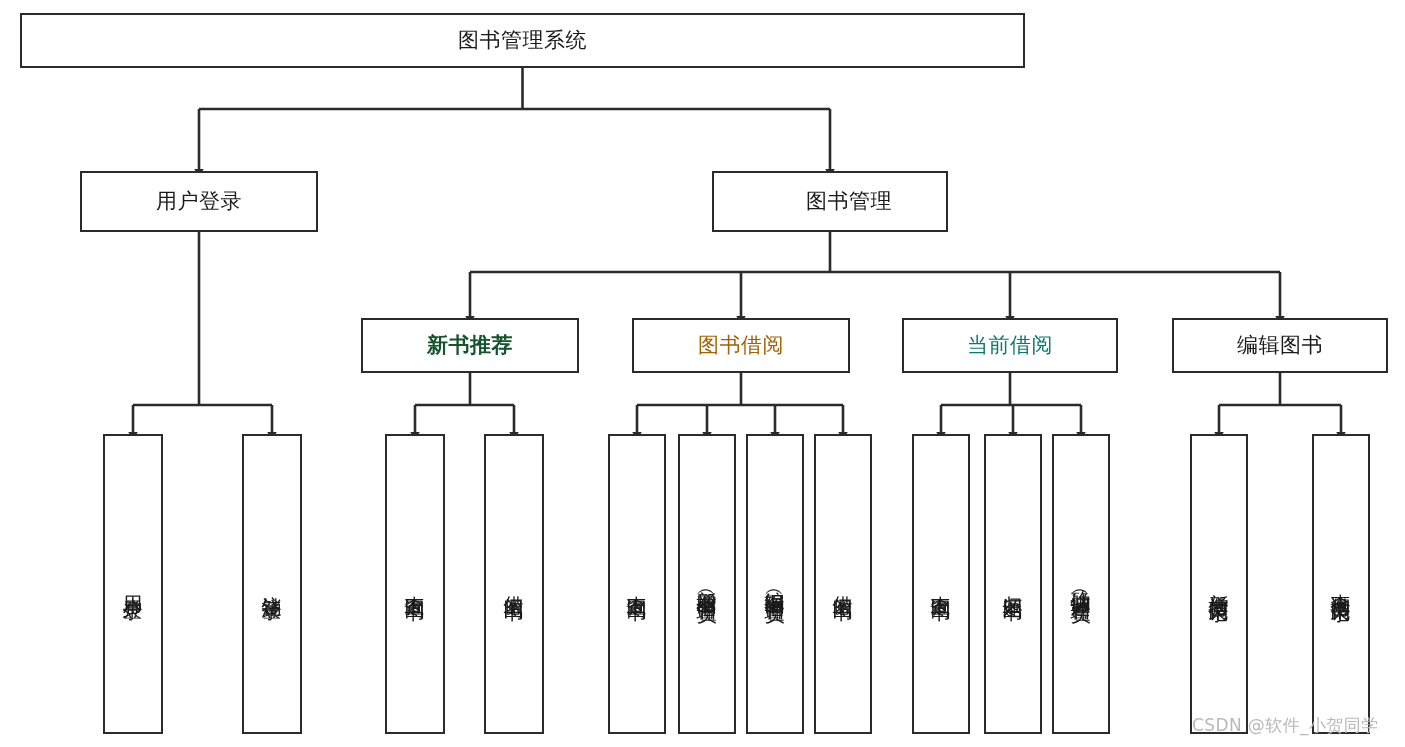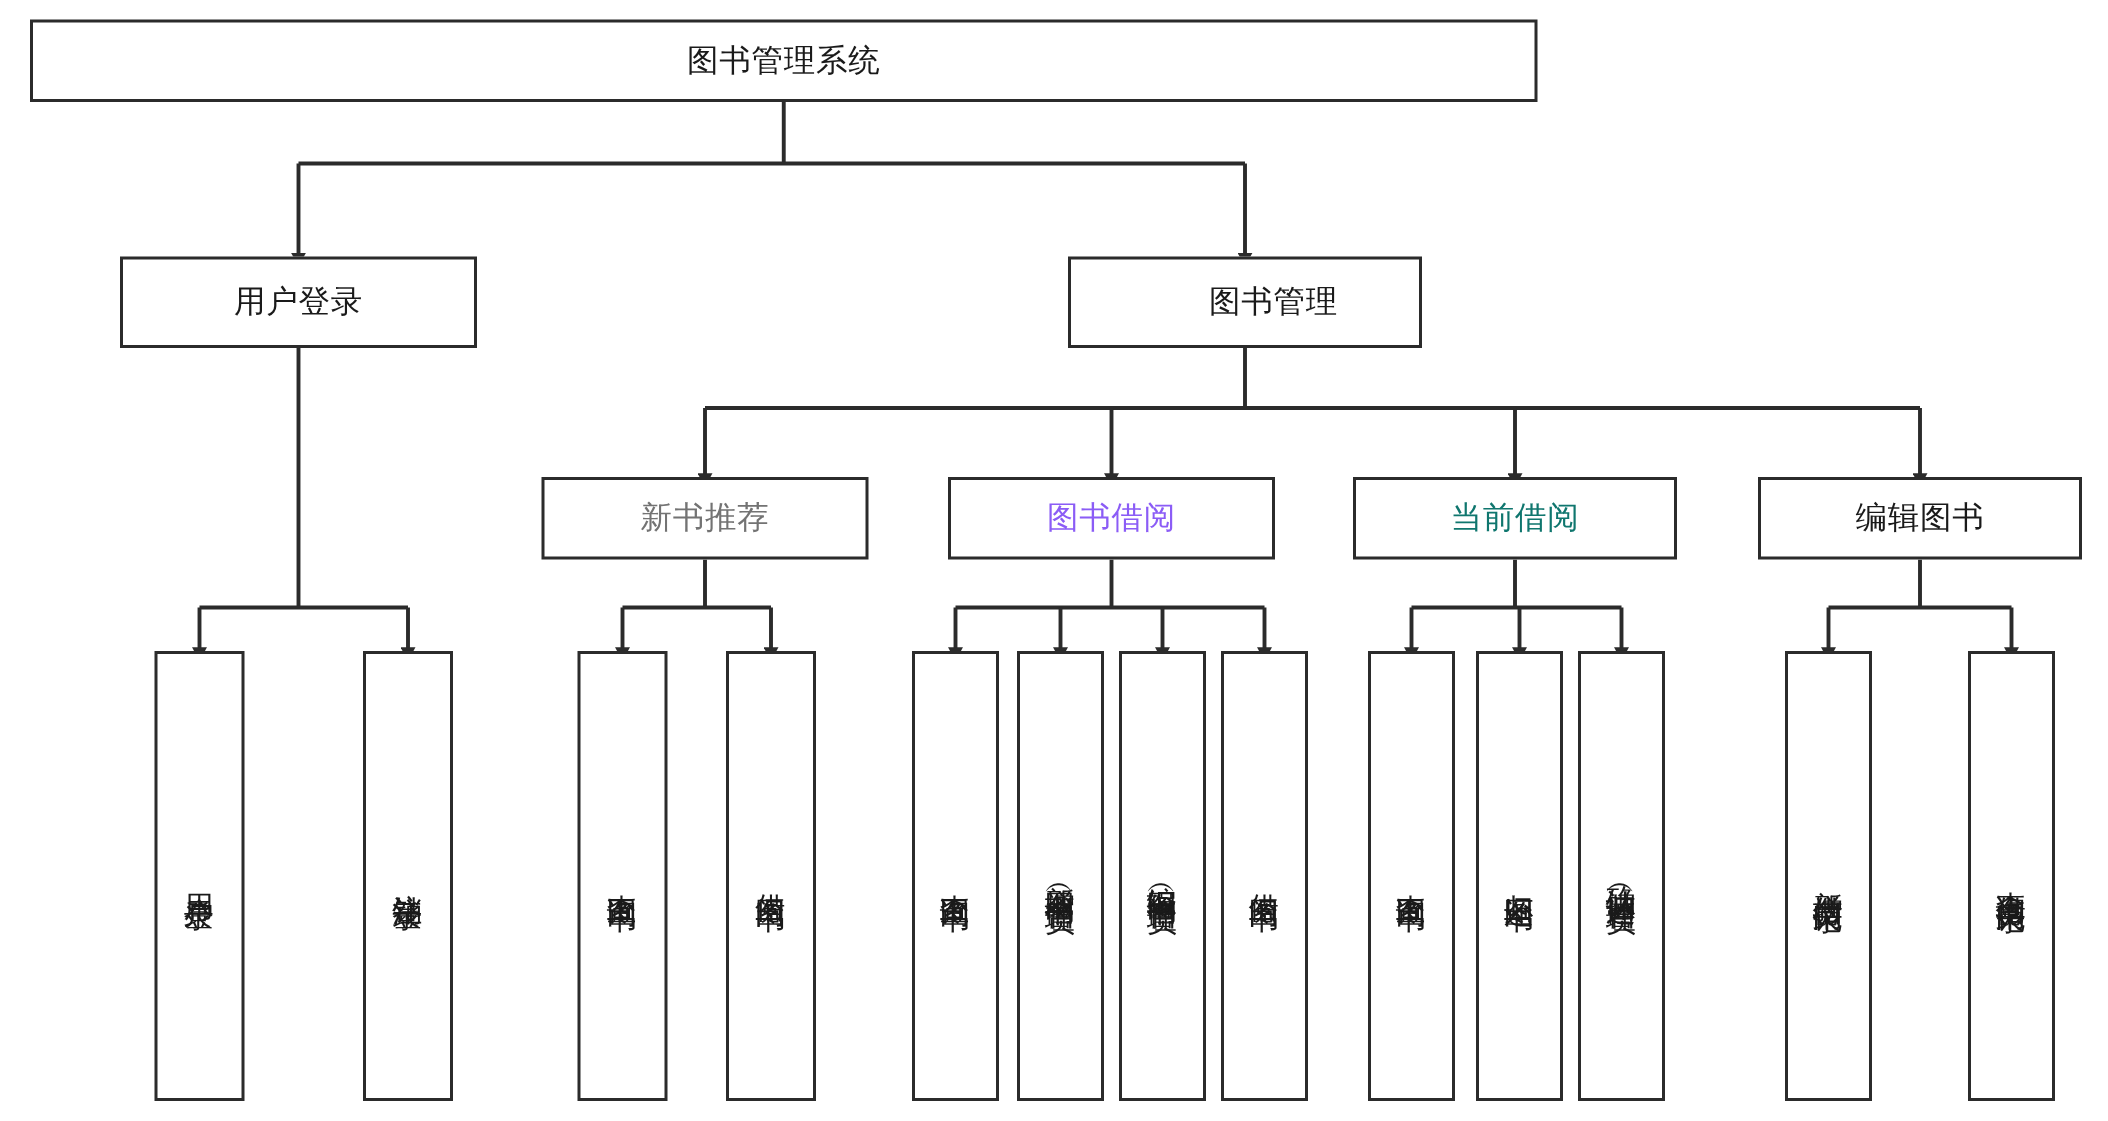--- a/index.html
+++ b/index.html
@@ -115,24 +115,24 @@
       <div class="node horizontal" style="left: 20px; top: 13px; width: 1005px; height: 55px; border-color: rgb(43, 43, 43);">
         <span class="node-label" style="color: rgb(26, 26, 26);">图书管理系统</span>
       </div>
       <div class="node horizontal" style="left: 80px; top: 171px; width: 238px; height: 61px; border-color: rgb(43, 43, 43);">
         <span class="node-label" style="color: rgb(26, 26, 26);">用户登录</span>
       </div>
       <div class="node horizontal" style="left: 712px; top: 171px; width: 236px; height: 61px; border-color: rgb(43, 43, 43); padding-left: 38px;">
         <span class="node-label" style="color: rgb(26, 26, 26);">图书管理</span>
       </div>
       <div class="node horizontal" style="left: 361px; top: 318px; width: 218px; height: 55px; border-color: rgb(43, 43, 43);">
-        <span class="node-label" style="color: #737373;">新书推荐</span>
+        <span class="node-label" style="color: #14532d; font-weight: bold;">新书推荐</span>
       </div>
       <div class="node horizontal" style="left: 632px; top: 318px; width: 218px; height: 55px; border-color: rgb(43, 43, 43);">
-        <span class="node-label" style="color: #8b5cf6;">图书借阅</span>
+        <span class="node-label" style="color: #a16207;">图书借阅</span>
       </div>
       <div class="node horizontal" style="left: 902px; top: 318px; width: 216px; height: 55px; border-color: rgb(43, 43, 43);">
         <span class="node-label" style="color: #0f766e;">当前借阅</span>
       </div>
       <div class="node horizontal" style="left: 1172px; top: 318px; width: 216px; height: 55px; border-color: rgb(43, 43, 43);">
         <span class="node-label" style="color: rgb(26, 26, 26);">编辑图书</span>
       </div>
       <div class="node vertical" style="left: 103px; top: 434px; width: 60px; height: 300px; border-color: rgb(43, 43, 43);">
         <span class="node-label" style="color: rgb(26, 26, 26);">用户登录</span>
       </div>
@@ -167,14 +167,15 @@
         <span class="node-label" style="color: rgb(26, 26, 26);">确认归还（管理员）</span>
       </div>
       <div class="node vertical" style="left: 1190px; top: 434px; width: 58px; height: 300px; border-color: rgb(43, 43, 43);">
         <span class="node-label" style="color: rgb(26, 26, 26);">新增借阅记录</span>
       </div>
       <div class="node vertical" style="left: 1312px; top: 434px; width: 58px; height: 300px; border-color: rgb(43, 43, 43);">
         <span class="node-label" style="color: rgb(26, 26, 26);">查询借阅记录</span>
       </div>
     </div>
 
+  <div class="watermark" style="left: 1192px; top: 714px; color: rgb(185, 185, 185);">CSDN @软件_小贺同学</div>
 
 </div>
 
 </body></html>

